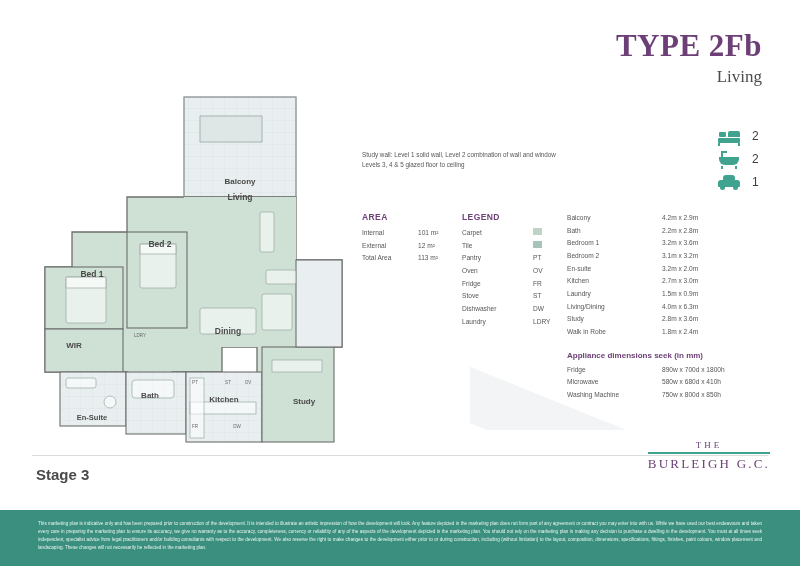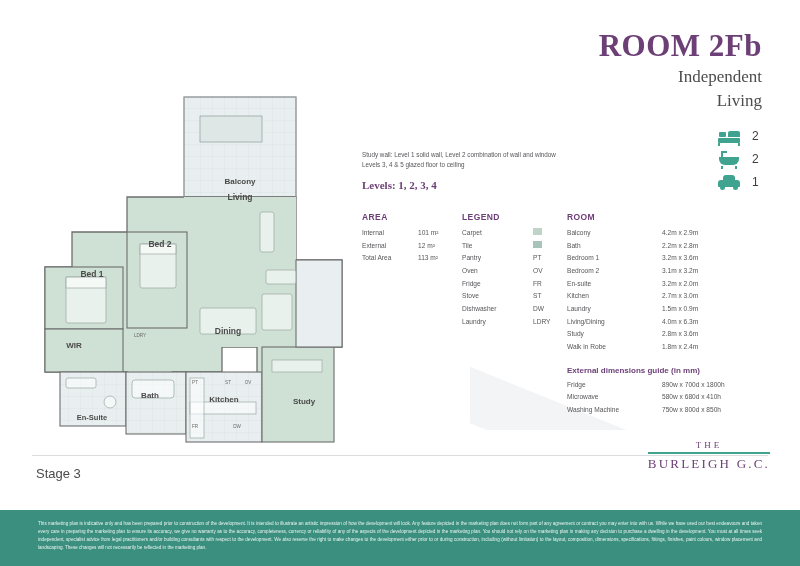--- a/index.html
+++ b/index.html
@@ -96,21 +96,21 @@
   .sw { width:9px; height:7px; display:inline-block; }
   .sw.carpet { background:#bfd4c6; }
   .sw.tile { background:#a8c4ba; }
   .col-room .row .k { flex:0 0 95px; }
   .col-room .row .v { width:auto; }
   .appl-title { color:#6c3f76; font-size:8px; font-weight:bold; margin-top:12px; margin-bottom:4px; }
   .appl .row .k { flex:0 0 95px; }
 
   
   .divider { position:absolute; left:32px; right:32px; top:455px; height:1px; background:#d9dde0; }
-  .stage { position:absolute; left:36px; top:466px; font-size:13px; font-weight:normal; color:#4a4a4a; }
+  .stage { position:absolute; left:36px; top:466px; font-size:15px; font-weight:bold; color:#4a4a4a; }
   .addr { position:absolute; left:36px; top:482px; font-size:7.5px; color:#56565a; }
   .addr .web { color:#3fa38f; }
   .addr .arrow { color:#6c3f76; margin:0 5px; }
 
   .logo { position:absolute; right:30px; top:440px; text-align:center; }
   .logo .the { font-family:"Liberation Serif", serif; font-size:9px; color:#6c3f76; letter-spacing:3px; }
   .logo .verge { font-family:"Liberation Serif", serif; font-size:38px; color:#6c3f76; font-weight:bold; line-height:.92; letter-spacing:-1px; }
   .logo .gc { font-family:"Liberation Serif", serif; font-size:13px; color:#6c3f76; letter-spacing:2.2px; }
   .logo .rule { height:2px; background:#3fa38f; margin:2px 0 2px 0; }
 
@@ -125,22 +125,21 @@
   .fp-label { font-family:"Liberation Sans", sans-serif; }
 </style>
 </head>
 <body>
 
 <div class="page">
 
   <div class="diag-band"></div>
 
   <div class="header">
-    <div class="type-title">ROOM 2Fb</div>
-    <div class="type-sub">Independent</div>
+    <div class="type-title">TYPE 2Fb</div>
     <div class="type-sub">Living</div>
   </div>
 
   <div class="stats">
     <div class="stat-row">
       <span class="stat-icon ico-bed">
         <span class="pillow"></span>
           <span class="head"></span>
           <span class="base"></span>
         <span class="leg l"></span>
@@ -252,21 +251,20 @@
 
       <g stroke="#b9c4c3" stroke-width="0.6">
         <path d="M152 25 V125 M264 25 V125 M152 25 H264"></path>
       </g>
     </svg>
   </div>
 
   <div class="notes">
     <div class="note-line">Study wall: Level 1 solid wall, Level 2 combination of wall and window</div>
     <div class="note-line">Levels 3, 4 &amp; 5 glazed floor to ceiling</div>
-    <div class="levels">Levels: 1, 2, 3, 4</div>
   </div>
 
   <div class="tables">
     <div class="cols">
 
       <div class="col-area">
         <div class="col-title">AREA</div>
         <div class="row">
           <span class="k">Internal</span>
           <span class="v">101 m²</span>
@@ -311,21 +309,20 @@
           <span class="k">Dishwasher</span>
           <span class="v">DW</span>
         </div>
         <div class="legend-row">
           <span class="k">Laundry</span>
           <span class="v">LDRY</span>
         </div>
       </div>
 
       <div class="col-room">
-        <div class="col-title">ROOM</div>
         <div class="row">
           <span class="k">Balcony</span>
           <span class="v">4.2m x 2.9m</span>
         </div>
         <div class="row">
           <span class="k">Bath</span>
           <span class="v">2.2m x 2.8m</span>
         </div>
         <div class="row">
           <span class="k">Bedroom 1</span>
@@ -354,21 +351,21 @@
         <div class="row">
           <span class="k">Study</span>
           <span class="v">2.8m x 3.6m</span>
         </div>
         <div class="row">
           <span class="k">Walk in Robe</span>
           <span class="v">1.8m x 2.4m</span>
         </div>
 
         <div class="appl">
-          <div class="appl-title">External dimensions guide (in mm)</div>
+          <div class="appl-title">Appliance dimensions seek (in mm)</div>
           <div class="row">
             <span class="k">Fridge</span>
             <span class="v">890w x 700d x 1800h</span>
           </div>
           <div class="row">
             <span class="k">Microwave</span>
             <span class="v">580w x 680d x 410h</span>
           </div>
           <div class="row">
             <span class="k">Washing Machine</span>

